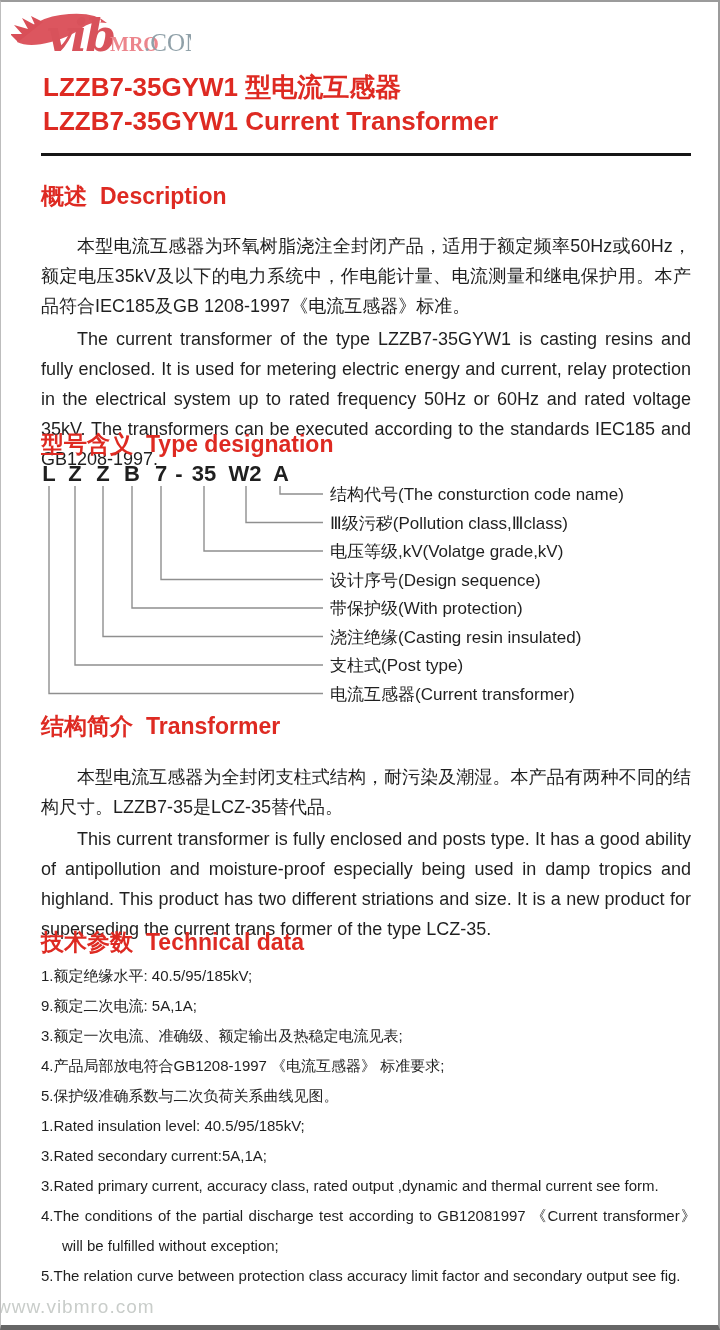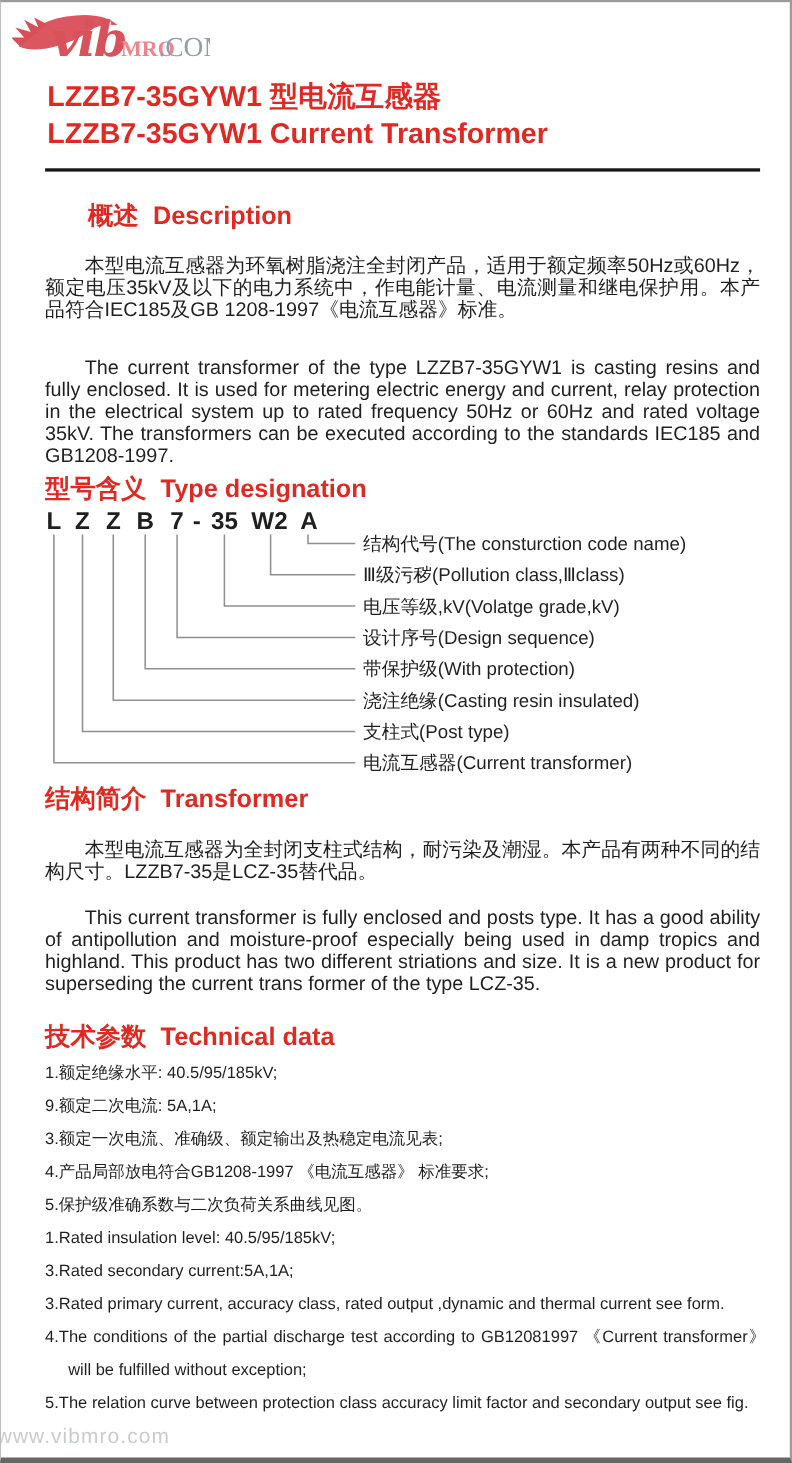--- a/index.html
+++ b/index.html
@@ -14,26 +14,26 @@
   
   #logo{top:4px;left:10px;width:180px;height:54px;}
   
   .doc-title{left:42px;color:#de2a22;font-size:26px;font-weight:bold;letter-spacing:0px;white-space:nowrap;}
   #title-zh{top:68px;}
   #title-en{top:104px;}
   #rule{top:151px;left:40px;width:650px;height:3px;background:#161616;}
   
   .sec-h{left:40px;color:#de2a22;font-size:23px;font-weight:bold;white-space:nowrap;}
   .sec-h .h-en{margin-left:13px;}
-  #h-desc{top:179px;margin-left:39px;}
+  #h-desc{top:179px;}
   #h-type{top:427px;}
   #h-cons{top:709px;}
   #h-tech{top:925px;}
   
-  .para{left:40px;width:650px;font-size:18px;line-height:20px;color:#1f1f1f;text-align:justify;}
+  .para{left:40px;width:650px;font-size:18px;line-height:30px;color:#1f1f1f;text-align:justify;}
   .para.ind{text-indent:2em;}
   #p-zh-desc{top:211px;}
   #p-en-desc{top:304px;}
   #p-zh-cons{top:742px;}
   #p-en-cons{top:804px;}
   
   .tlist{left:40px;width:655px;font-size:15px;line-height:30px;color:#1f1f1f;}
   .tlist .item{padding-left:21px;text-indent:-21px;text-align:justify;}
   #list-zh{top:959px;}
   #list-en{top:1109px;}

